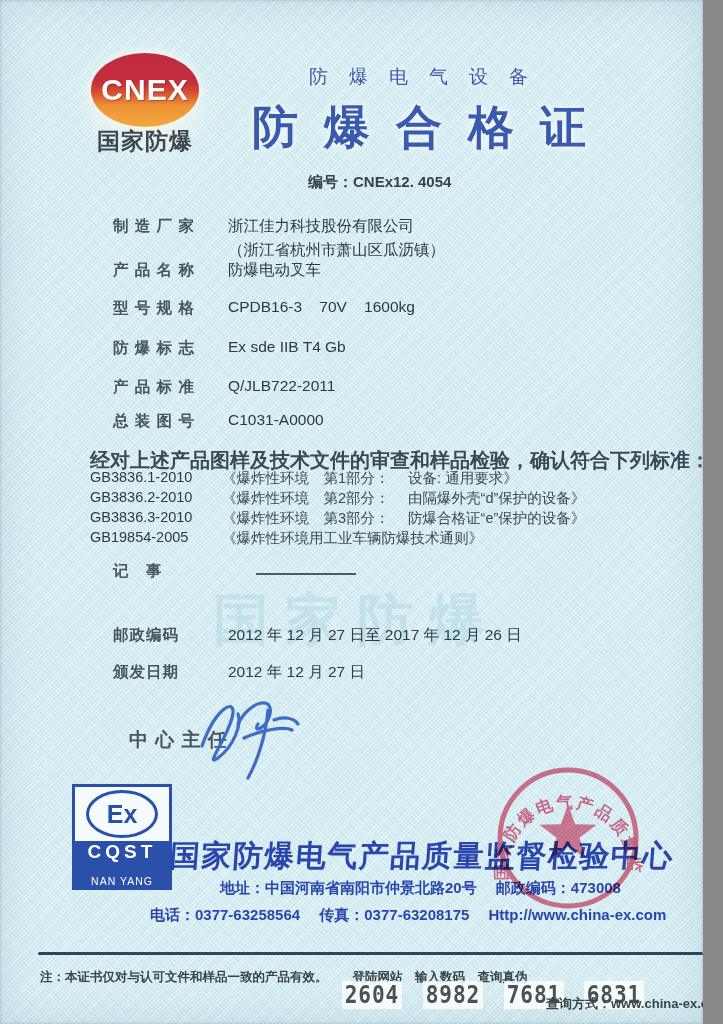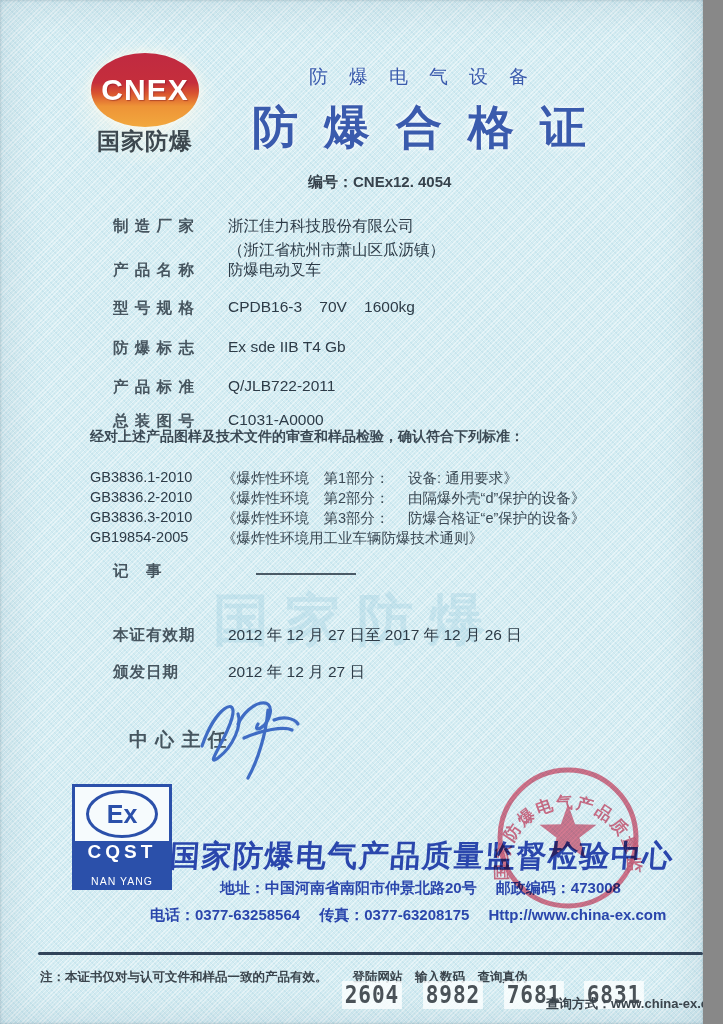--- a/index.html
+++ b/index.html
@@ -27,21 +27,21 @@
   .subtitle{left:290px;top:64px;font-size:19px;font-weight:normal;color:#3a5bad;
     letter-spacing:21px;white-space:pre;text-shadow:0 0 6px rgba(255,255,255,.9);margin-left:19px;}
   .title{left:252px;top:97px;font-size:46px;font-weight:bold;color:#3a5bad;
     letter-spacing:26px;white-space:pre;text-shadow:0 0 9px rgba(255,255,255,.95),0 0 2px rgba(255,255,255,.9);}
   .cert-no{left:308px;top:173px;font-size:15px;color:#36424c;font-weight:600;white-space:pre;}
   
   .flabel{left:113px;font-size:15.5px;color:#46555f;font-weight:600;white-space:pre;letter-spacing:1px;}
   .fvalue{left:228px;font-size:15.5px;color:#2d3b47;white-space:pre;}
   .r1{top:216px}.r1b{top:240px}.r2{top:260px}.r3{top:298px}.r4{top:338px}.r5{top:377px}.r6{top:411px}
   
-  .std-intro{left:90px;top:428px;font-size:14px;color:#3b4954;font-weight:600;white-space:pre;text-align:center;}
+  .std-intro{left:90px;top:447px;font-size:20px;color:#3b4954;font-weight:600;white-space:pre;text-align:center;}
   .scode{left:90px;font-size:14.5px;color:#2d3b47;white-space:pre;}
   .stitle{left:222px;font-size:14.5px;color:#3b4954;white-space:pre;}
   .s1{top:469px}.s2{top:489px}.s3{top:509px}.s4{top:529px}
   .notes-label{left:113px;top:561px;font-size:15.5px;color:#46555f;font-weight:600;white-space:pre;letter-spacing:1px;text-align:right;}
   .notes-dash{left:256px;top:573px;width:100px;height:2px;background:#4a5a66;}
   
   .watermark{left:213px;top:583px;font-size:56px;font-weight:bold;color:rgba(145,198,219,.30);
     letter-spacing:16px;white-space:pre;}
   
   .v1{top:625px}.v2{top:662px}
@@ -112,21 +112,21 @@
   <div class="abs scode s3">GB3836.3-2010</div>
   <div class="abs stitle s3">《爆炸性环境　第3部分：　 防爆合格证“e”保护的设备》</div>
   <div class="abs scode s4">GB19854-2005</div>
   <div class="abs stitle s4">《爆炸性环境用工业车辆防爆技术通则》</div>
 
   <div class="abs notes-label">记　事</div>
   <div class="abs notes-dash"></div>
 
   <div class="abs watermark">国家防爆</div>
 
-  <div class="abs flabel v1">本证有效期</div>
+  <div class="abs flabel v1">邮政编码</div>
   <div class="abs fvalue v1">2012 年 12 月 27 日至 2017 年 12 月 26 日</div>
   <div class="abs flabel v2">颁发日期</div>
   <div class="abs fvalue v2">2012 年 12 月 27 日</div>
 
   <div class="abs sig-label">中 心 主 任</div>
   <svg class="abs sig-svg" width="130" height="95" viewBox="0 0 130 95">
     <g fill="none" stroke="#3f6cc4" stroke-width="3.2" stroke-linecap="round" stroke-linejoin="round">
       <path d="M14,56 C28,16 50,6 44,28 C38,50 16,78 30,68 C46,56 54,34 50,24"></path>
       <path d="M50,34 C62,10 86,6 82,24 C79,38 64,44 70,34"></path>
       <path d="M56,48 C74,40 96,36 104,40"></path>

